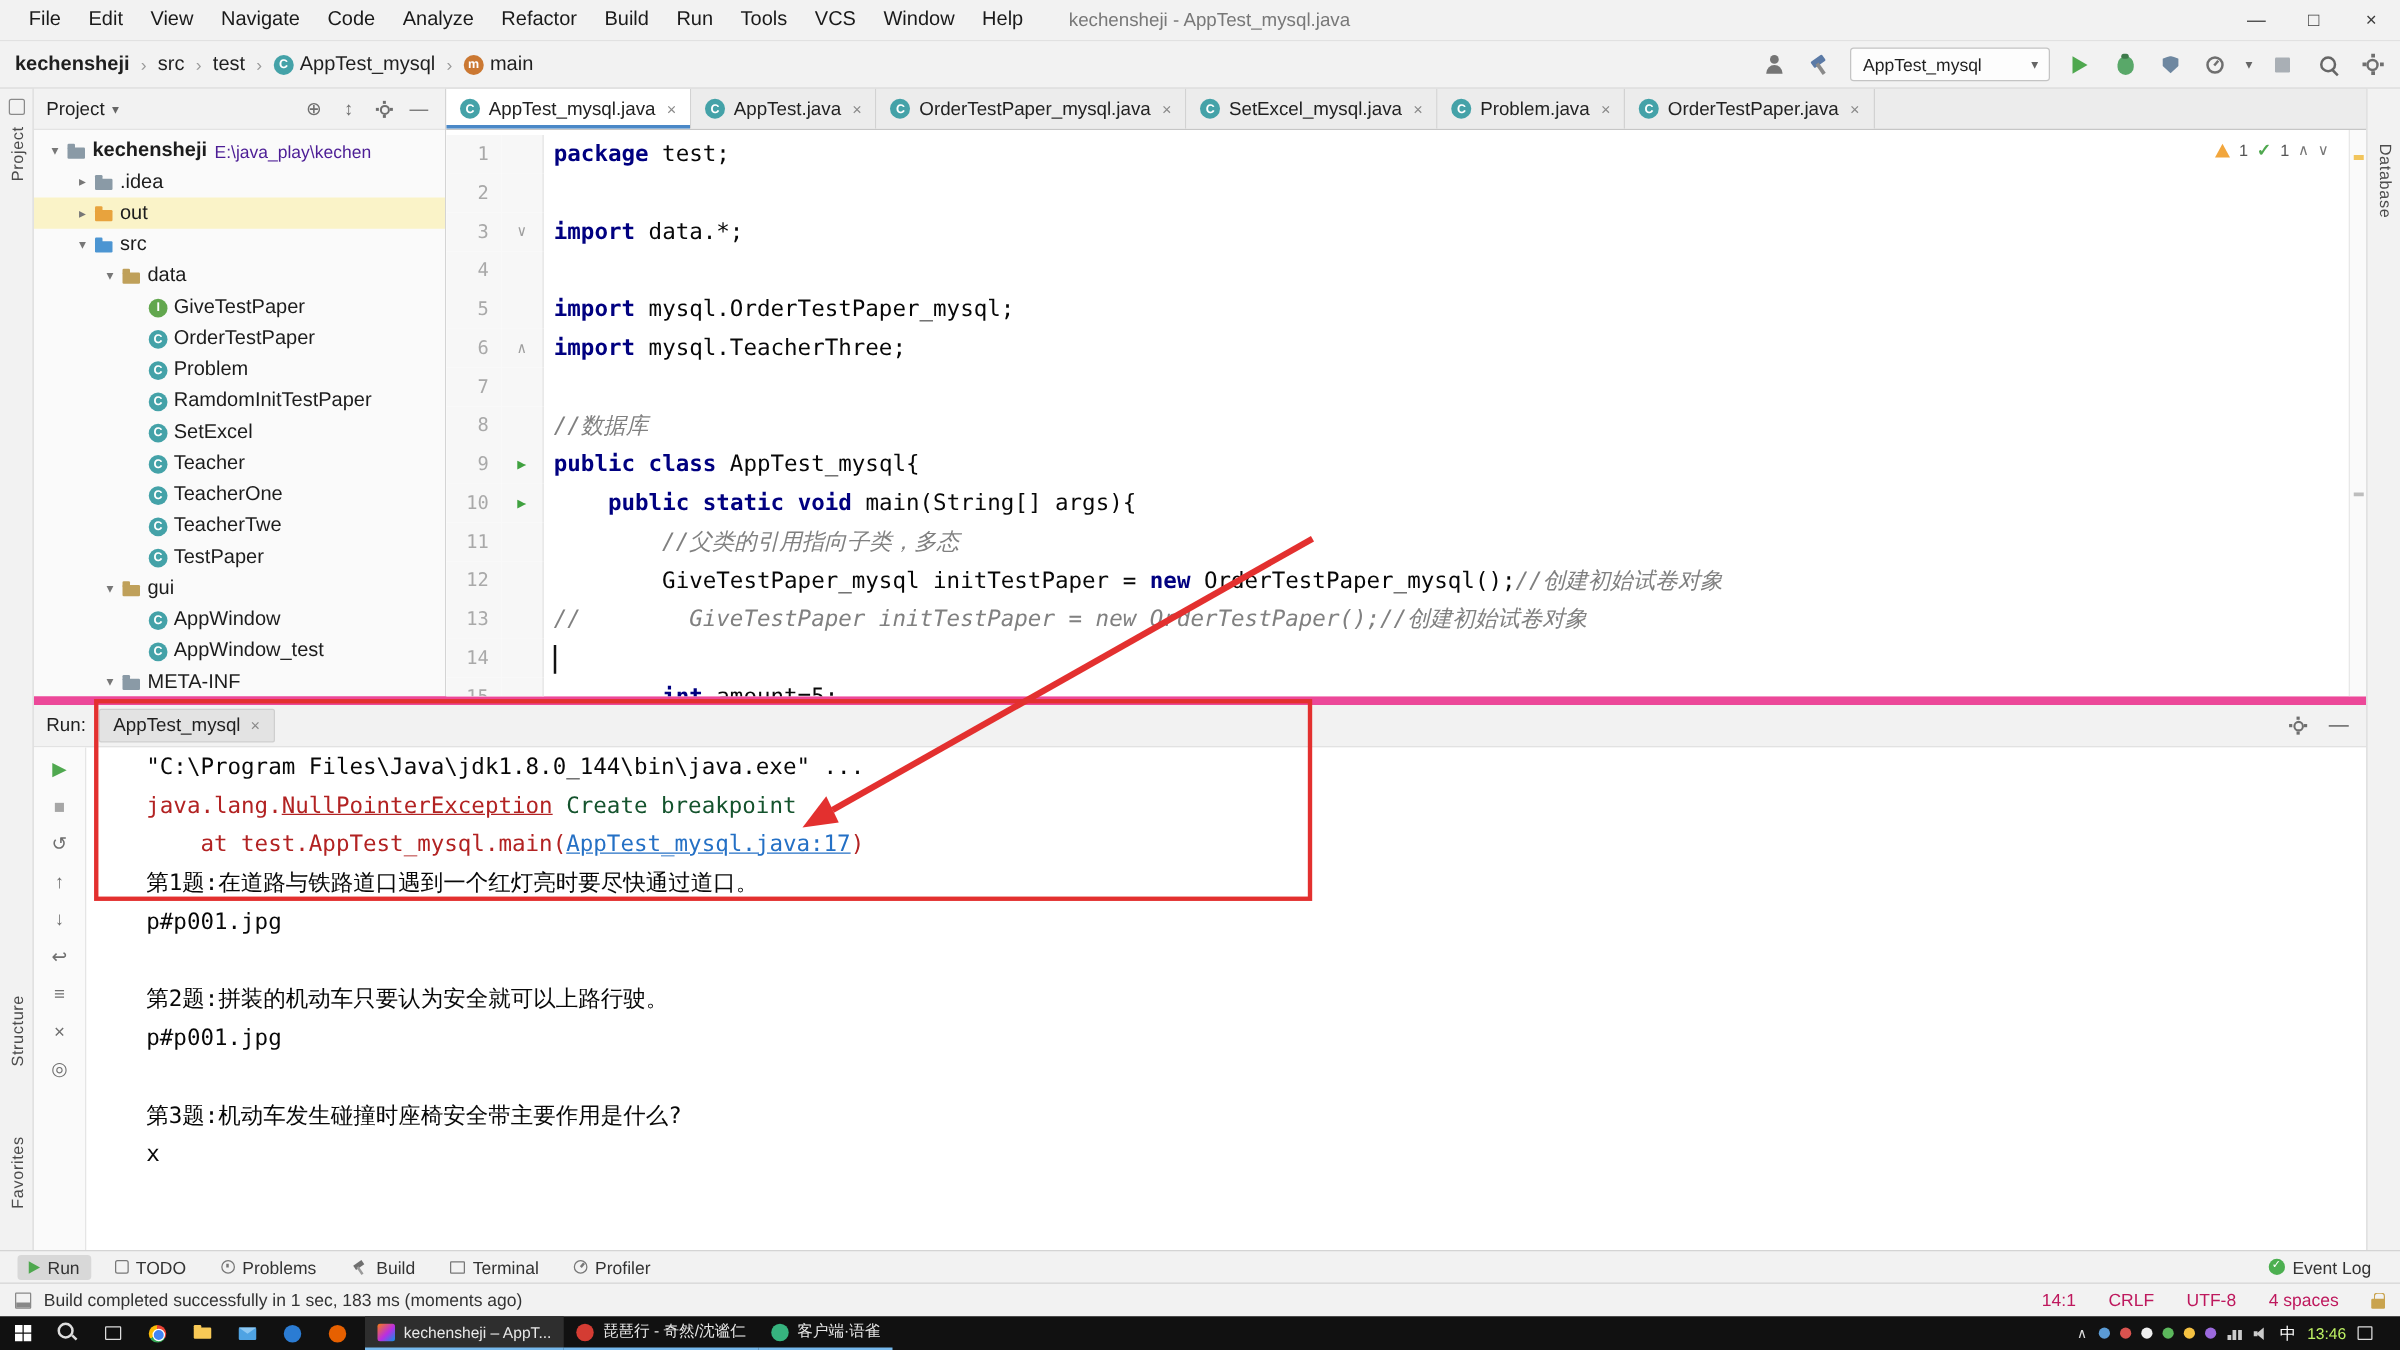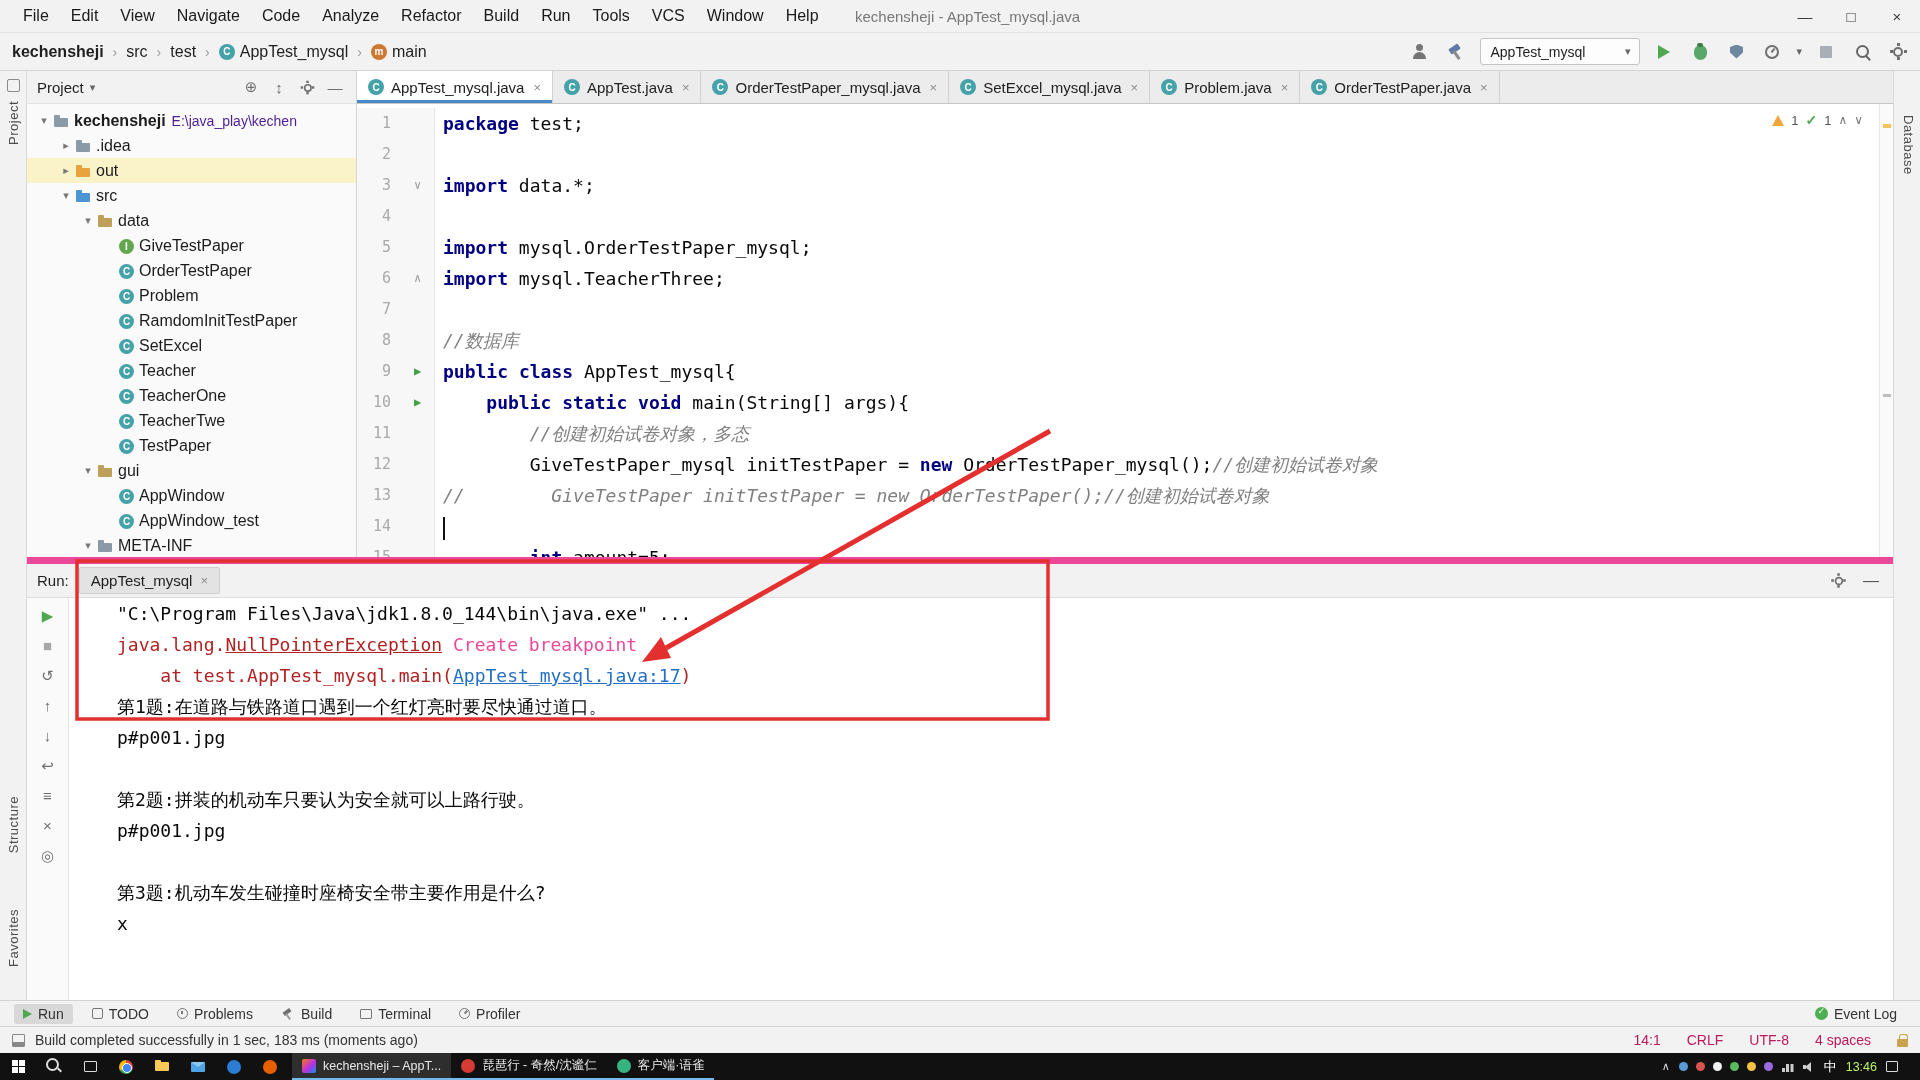--- a/index.html
+++ b/index.html
@@ -114,21 +114,21 @@
 .rh-spacer{flex:1}
 .rh-min{color:#555;font-size:16px;width:24px;text-align:center}
 .run-body{flex:1;display:flex;min-height:0;background:#fff}
 .run-toolbar{width:42px;flex:none;border-right:1px solid #E5E5E5;background:#FAFAFA;display:flex;flex-direction:column;align-items:center;padding-top:10px;gap:15px}
 .rt-icon{font-size:15px;color:#6F6F6F;line-height:1}
 .console{flex:1;padding:0 0 0 48px;font-family:"DejaVu Sans Mono","Liberation Mono",monospace;font-size:18px;overflow:hidden}
 .console-line{height:31px;line-height:31px;white-space:pre}
 .tok-err{color:#B22222}
 .tok-errlnk{color:#B22222;text-decoration:underline;cursor:pointer}
 .tok-lnk{color:#2470C5;text-decoration:underline;cursor:pointer}
-.tok-hint{color:#ec4899}
+.tok-hint{color:#14532d}
 
 
 .toolwin-bar{height:26px;flex:none;background:#F2F2F2;border-top:1px solid #D4D4D4;display:flex;align-items:center;padding:0 14px;font-size:14px;color:#333;gap:10px}
 .twb{display:flex;align-items:center;gap:6px;padding:2px 9px;border-radius:3px}
 .twb.active{background:#D8D8D8}
 .twb-right{margin-left:auto;display:flex;align-items:center;gap:10px}
 .mi{display:inline-block}
 .mi-play{width:0;height:0;border-left:9px solid #4FA84F;border-top:5px solid transparent;border-bottom:5px solid transparent}
 .mi-todo{width:11px;height:11px;border:1.5px solid #777;border-radius:2px}
 .mi-problems{width:11px;height:11px;border:1.5px solid #777;border-radius:50%;position:relative}
@@ -475,21 +475,21 @@
                   <span class="lcode"><span class="tok-kw">public</span><span class="tok-pl"> </span><span class="tok-kw">class</span><span class="tok-pl"> AppTest_mysql{</span></span>
                 </div>
                 <div class="code-line">
                   <span class="gnum">10</span>
                   <span class="gicon run">▶</span>
                   <span class="lcode"><span class="tok-pl">    </span><span class="tok-kw">public</span><span class="tok-pl"> </span><span class="tok-kw">static</span><span class="tok-pl"> </span><span class="tok-kw">void</span><span class="tok-pl"> main(String[] args){</span></span>
                 </div>
                 <div class="code-line">
                   <span class="gnum">11</span>
                   <span class="gicon"></span>
-                  <span class="lcode"><span class="tok-cmt">        //创建初始试卷对象，多态</span></span>
+                  <span class="lcode"><span class="tok-cmt">        //父类的引用指向子类，多态</span></span>
                 </div>
                 <div class="code-line">
                   <span class="gnum">12</span>
                   <span class="gicon"></span>
                   <span class="lcode"><span class="tok-pl">        GiveTestPaper_mysql initTestPaper = </span><span class="tok-kw">new</span><span class="tok-pl"> OrderTestPaper_mysql();</span><span class="tok-cmt">//创建初始试卷对象</span></span>
                 </div>
                 <div class="code-line">
                   <span class="gnum">13</span>
                   <span class="gicon"></span>
                   <span class="lcode"><span class="tok-cmt">//        GiveTestPaper initTestPaper = new OrderTestPaper();//创建初始试卷对象</span></span>

